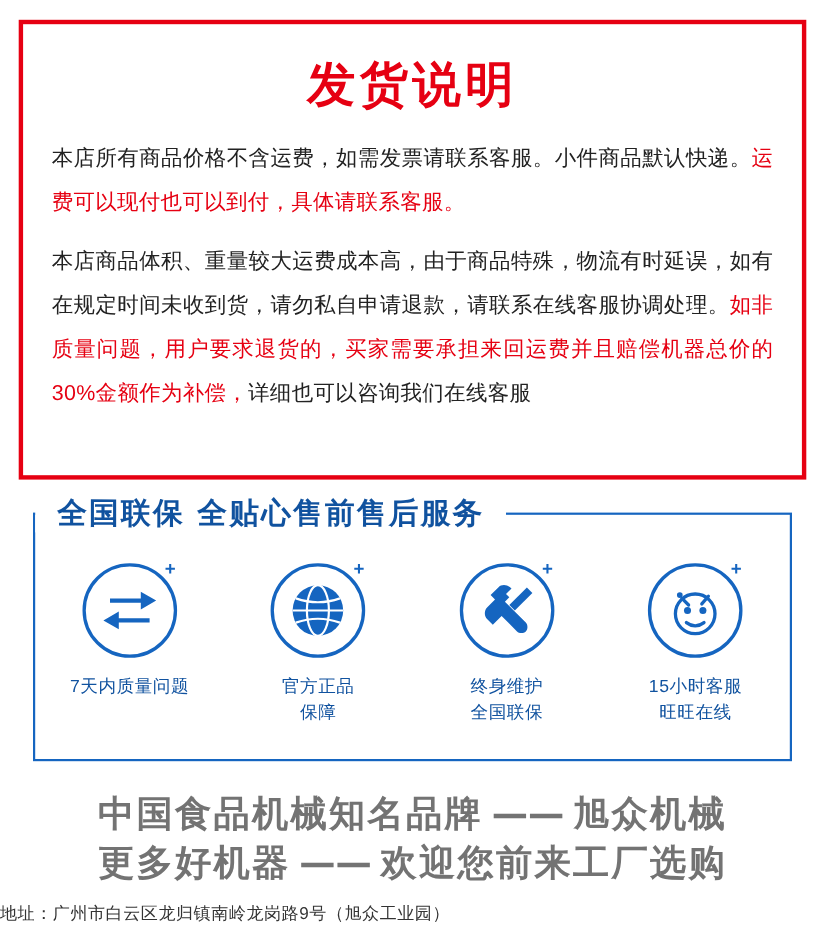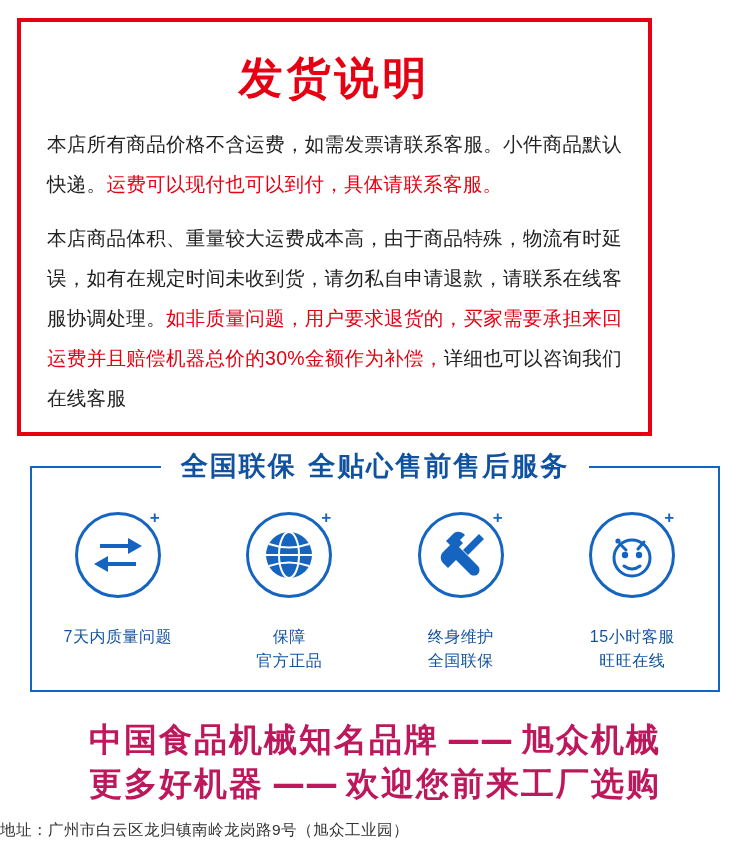--- a/index.html
+++ b/index.html
@@ -20,21 +20,21 @@
     width: 750px;
     height: 857px;
     background: #ffffff;
   }
 
   
   .notice-box {
     position: absolute;
     left: 17px;
     top: 18px;
-    width: 635px;
+    width: 716px;
     height: 418px;
     border: 4px solid #e60012;
     box-sizing: border-box;
     background: #ffffff;
   }
 
   .notice-title {
     text-align: center;
     color: #e60012;
     font-size: 44px;
@@ -75,21 +75,20 @@
     border: 2px solid #1565c0;
     box-sizing: border-box;
     background: #ffffff;
   }
 
   .service-title-wrap {
     position: absolute;
     left: 0;
     top: -20px;
     width: 100%;
-    text-align: center;
   }
   .service-title {
     display: inline-block;
     background: #ffffff;
     padding: 0 20px;
     color: #10529f;
     font-size: 27px;
     font-weight: bold;
     letter-spacing: 2px;
     font-family: "DejaVu Sans", "Liberation Sans", sans-serif;
@@ -123,36 +122,36 @@
   .plus-mark {
     position: absolute;
     right: -2px;
     top: -6px;
     color: #1565c0;
     font-size: 17px;
     font-weight: bold;
     line-height: 1;
   }
   .service-label {
-    margin-top: 27px;
+    margin-top: 15px;
     color: #10529f;
     font-size: 16px;
     line-height: 24px;
     font-weight: normal;
     letter-spacing: 0.5px;
   }
 
   
   .slogan {
     position: absolute;
     left: 0;
     top: 718px;
     width: 100%;
     text-align: center;
-    color: #be185d;
+    color: #737373;
     font-size: 33px;
     font-weight: bold;
     line-height: 44px;
     letter-spacing: 2px;
     font-family: "DejaVu Sans", "Liberation Sans", sans-serif;
   }
   .slogan .dash {
     letter-spacing: 0;
     padding: 0 8px;
   }
@@ -209,22 +208,22 @@
           <svg width="52" height="52" viewBox="0 0 52 52" aria-hidden="true">
             <circle cx="26" cy="26" r="23" fill="#1565c0"></circle>
             <ellipse cx="26" cy="26" rx="10" ry="23" fill="none" stroke="#ffffff" stroke-width="2"></ellipse>
             <line x1="3" y1="26" x2="49" y2="26" stroke="#ffffff" stroke-width="2"></line>
             <path d="M6 15 Q26 22 46 15" fill="none" stroke="#ffffff" stroke-width="2"></path>
             <path d="M6 37 Q26 30 46 37" fill="none" stroke="#ffffff" stroke-width="2"></path>
           </svg>
           <span class="plus-mark">+</span>
         </div>
         <div class="service-label">
+          <div>官方正品</div>
           <div>保障</div>
-          <div>官方正品</div>
         </div>
       </div>
 
       <div class="service-item">
         <div class="icon-circle">
           <svg width="54" height="54" viewBox="0 0 54 54" aria-hidden="true">
             <path d="M19 6 L12 13 L16 17 L9 24 C6 27 6 32 9 35 L14 40 L22 32 L28 38 L36 46 C38 48 42 48 44 46 C46 44 46 40 44 38 L33 27 L25 19 L29 15 L26 12 L31 7 C27 3 22 3 19 6 Z" fill="#1565c0"></path>
             <path d="M45 6 L50 11 L34 27 L29 22 Z" fill="#1565c0"></path>
           </svg>
           <span class="plus-mark">+</span>

